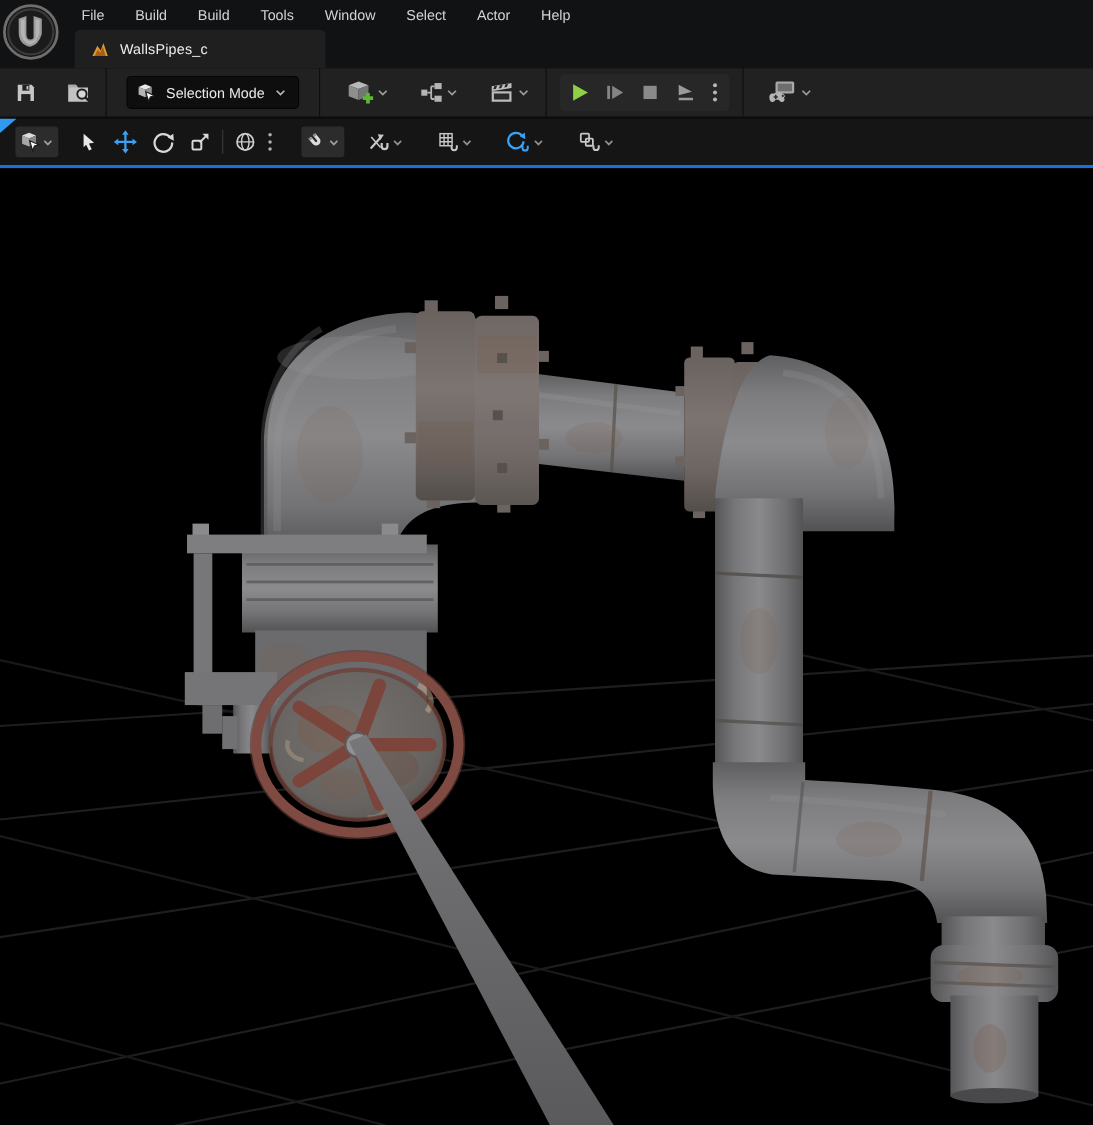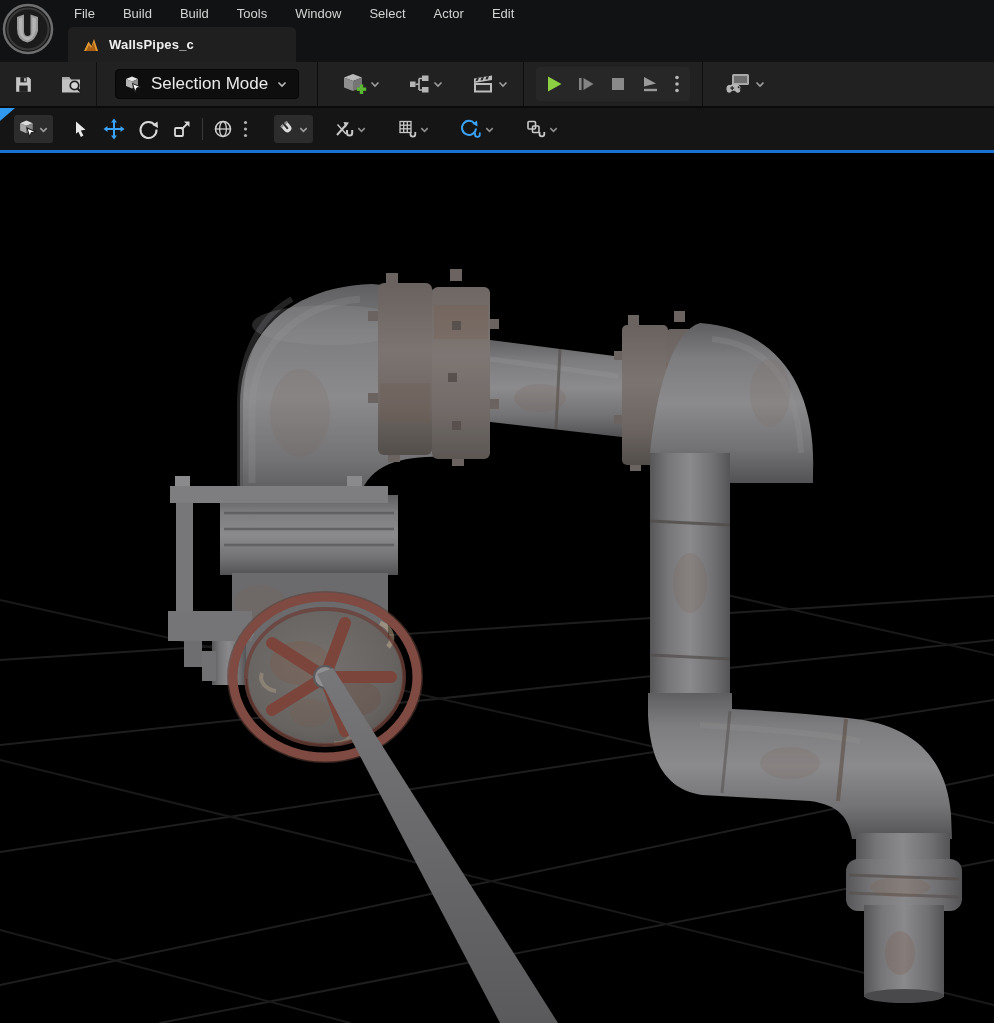--- a/index.html
+++ b/index.html
@@ -7,28 +7,28 @@
   body { font-family:"Liberation Sans", sans-serif; -webkit-font-smoothing:antialiased; }
   .app { position:relative; width:994px; height:1023px; background:#000; }
 
   
   .titlebar { position:absolute; top:0; left:0; width:994px; height:62px; background:#111213; }
   .logo { position:absolute; top:3px; left:2px; width:52px; height:52px; }
   .menubar { position:absolute; top:0; left:60px; height:28px; display:flex; align-items:center; }
   .menu-item { color:#d4d4d4; font-size:13px; padding:0 14px; height:28px; line-height:28px; cursor:default; }
   .tabrow { position:absolute; top:27px; left:68px; height:35px; display:flex; }
   .level-tab { width:228px; height:35px; background:#1f1f1f; border-radius:5px 5px 0 0; display:flex; align-items:center; padding-left:14px; gap:9px; }
-  .level-tab .label { color:#efefef; font-size:13px; font-weight:700; letter-spacing:.2px; }
+  .level-tab .label { color:#efefef; font-size:13px; font-weight:400; letter-spacing:.2px; }
 
   
   .toolbar { position:absolute; top:62px; left:0; width:994px; height:45px; background:#212121; display:flex; align-items:center; border-bottom:1px solid #0b0b0b; }
   .tb-icon { width:34px; height:34px; display:flex; align-items:center; justify-content:center; border-radius:3px; }
   .tb-divider { width:1px; height:45px; background:#0e0e0e; margin:0 8px; }
   .mode-btn { height:30px; background:#0e0e0e; border:1px solid #050505; border-radius:4px; display:flex; align-items:center; padding:0 10px 0 8px; gap:8px; margin:0 10px; }
-  .mode-btn .label { color:#eaeaea; font-size:17px; }
+  .mode-btn .label { color:#eaeaea; font-size:13px; }
   .combo { display:flex; align-items:center; gap:1px; margin:0 6px; }
   .play-group { display:flex; align-items:center; background:#272727; border-radius:4px; height:34px; padding:0 2px; margin:0 4px; }
   .play-group .tb-icon { width:32px; }
 
   
   .vtoolbar { position:absolute; top:107px; left:0; width:994px; height:43px; background:#151515; display:flex; align-items:center; border-top:1px solid #0a0a0a; }
   .corner-wedge { position:absolute; top:0; left:0; width:0; height:0; border-left:15px solid #2f9af0; border-bottom:13px solid transparent; }
   .vt-btn { height:28px; border-radius:3px; display:flex; align-items:center; justify-content:center; padding:0 4px; }
   .vt-btn.grouped { background:#2c2c2c; margin:0 4px; }
   .vt-icon { width:26px; height:26px; display:flex; align-items:center; justify-content:center; }
@@ -57,21 +57,21 @@
     </div>
 
     <div class="menubar">
       <div class="menu-item">File</div>
       <div class="menu-item">Build</div>
       <div class="menu-item">Build</div>
       <div class="menu-item">Tools</div>
       <div class="menu-item">Window</div>
       <div class="menu-item">Select</div>
       <div class="menu-item">Actor</div>
-      <div class="menu-item">Edit</div>
+      <div class="menu-item">Help</div>
     </div>
 
     <div class="tabrow">
       <div class="level-tab">
         <span>
           <svg width="18" height="15" viewBox="0 0 18 15">
             <polygon points="2,14 6.5,4.5 9.5,9 12,2 16,14" fill="#e09a32"></polygon>
             <polygon points="4,14 7,8 9,11 11.5,5.5 14,14" fill="#a85f14"></polygon>
           </svg>
         </span>

